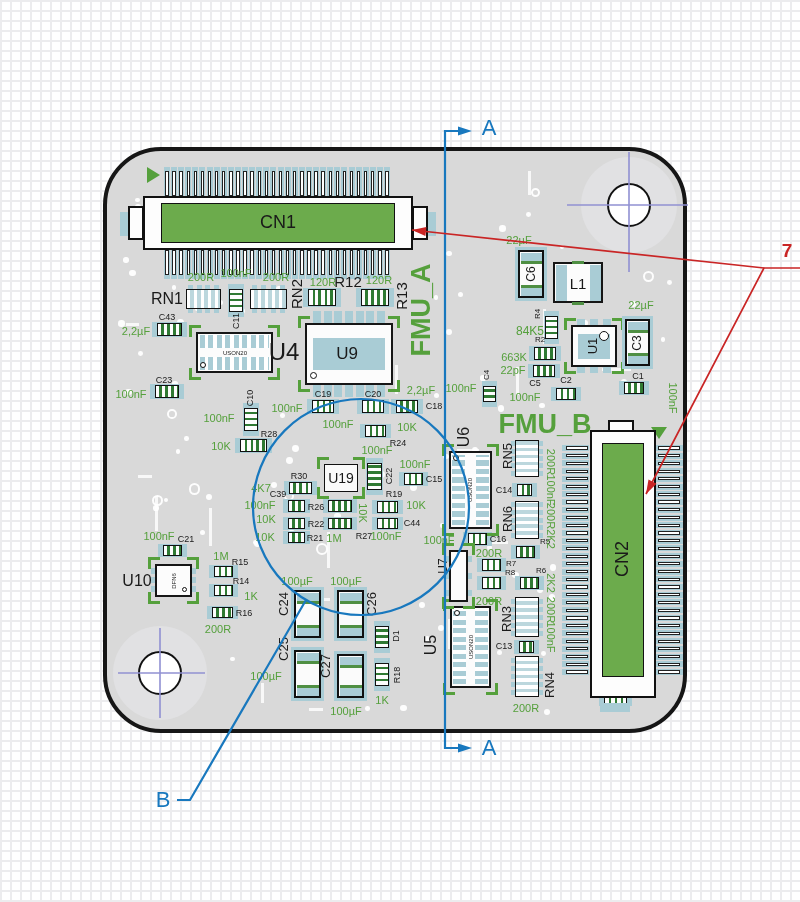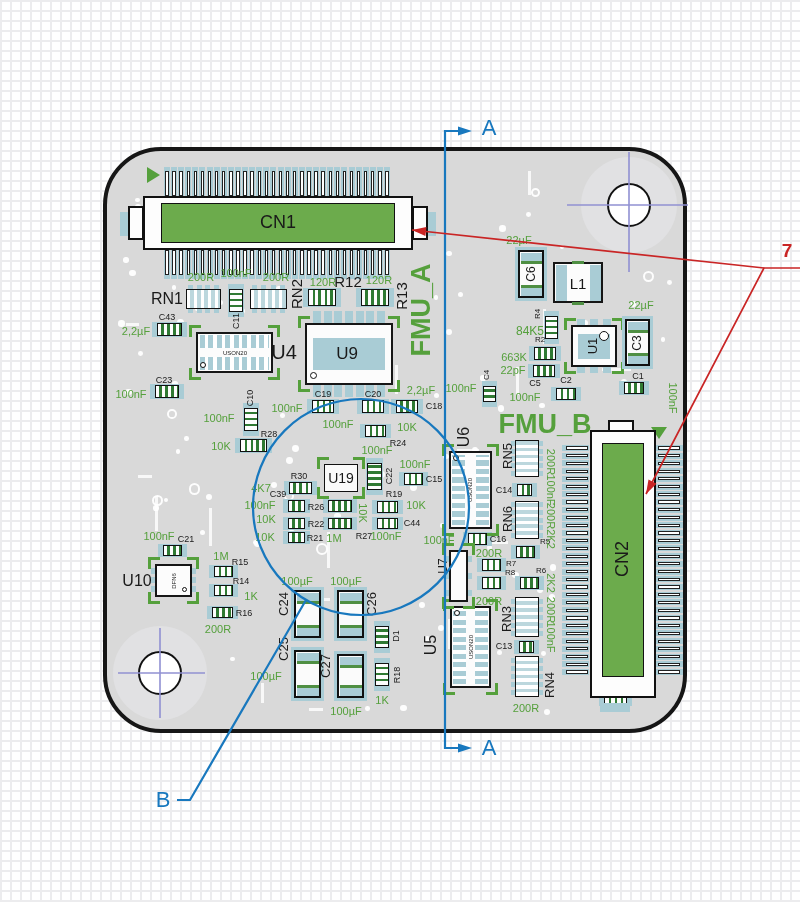--- a/index.html
+++ b/index.html
@@ -718,21 +718,21 @@
     </div>
   <div class="layer" id="silk">
       <span class="lbl sk" style="left: 278px; top: 222px; font-size: 18px; font-weight: 400; transform: translate(-50%, -50%) rotate(0deg);">CN1</span>
       <span class="lbl sk" style="left: 622px; top: 559px; font-size: 18px; font-weight: 400; transform: translate(-50%, -50%) rotate(-90deg);">CN2</span>
       <span class="lbl sk" style="left: 167px; top: 299px; font-size: 16px; font-weight: 400; transform: translate(-50%, -50%) rotate(0deg);">RN1</span>
       <span class="lbl sk" style="left: 296px; top: 294px; font-size: 15px; font-weight: 400; transform: translate(-50%, -50%) rotate(-90deg);">RN2</span>
       <span class="lbl sk" style="left: 348px; top: 281px; font-size: 15px; font-weight: 400; transform: translate(-50%, -50%) rotate(0deg);">R12</span>
       <span class="lbl sk" style="left: 401px; top: 296px; font-size: 15px; font-weight: 400; transform: translate(-50%, -50%) rotate(-90deg);">R13</span>
       <span class="lbl sk" style="left: 236px; top: 321px; font-size: 9px; font-weight: 400; transform: translate(-50%, -50%) rotate(-90deg);">C11</span>
       <span class="lbl sk" style="left: 167px; top: 317px; font-size: 9px; font-weight: 400; transform: translate(-50%, -50%) rotate(0deg);">C43</span>
-      <span class="lbl sk" style="left: 284px; top: 352px; font-size: 20px; font-weight: 400; transform: translate(-50%, -50%) rotate(0deg);">U4</span>
+      <span class="lbl sk" style="left: 284px; top: 352px; font-size: 24px; font-weight: 400; transform: translate(-50%, -50%) rotate(0deg);">U4</span>
       <span class="lbl sk" style="left: 347px; top: 353px; font-size: 17px; font-weight: 400; transform: translate(-50%, -50%) rotate(0deg);">U9</span>
       <span class="lbl sk" style="left: 164px; top: 380px; font-size: 9px; font-weight: 400; transform: translate(-50%, -50%) rotate(0deg);">C23</span>
       <span class="lbl sk" style="left: 250px; top: 398px; font-size: 9px; font-weight: 400; transform: translate(-50%, -50%) rotate(-90deg);">C10</span>
       <span class="lbl sk" style="left: 269px; top: 434px; font-size: 9px; font-weight: 400; transform: translate(-50%, -50%) rotate(0deg);">R28</span>
       <span class="lbl sk" style="left: 323px; top: 394px; font-size: 9px; font-weight: 400; transform: translate(-50%, -50%) rotate(0deg);">C19</span>
       <span class="lbl sk" style="left: 373px; top: 394px; font-size: 9px; font-weight: 400; transform: translate(-50%, -50%) rotate(0deg);">C20</span>
       <span class="lbl sk" style="left: 434px; top: 406px; font-size: 9px; font-weight: 400; transform: translate(-50%, -50%) rotate(0deg);">C18</span>
       <span class="lbl sk" style="left: 398px; top: 443px; font-size: 9px; font-weight: 400; transform: translate(-50%, -50%) rotate(0deg);">R24</span>
       <span class="lbl sk" style="left: 341px; top: 478px; font-size: 14px; font-weight: 400; transform: translate(-50%, -50%) rotate(0deg);">U19</span>
       <span class="lbl sk" style="left: 389px; top: 476px; font-size: 9px; font-weight: 400; transform: translate(-50%, -50%) rotate(-90deg);">C22</span>

